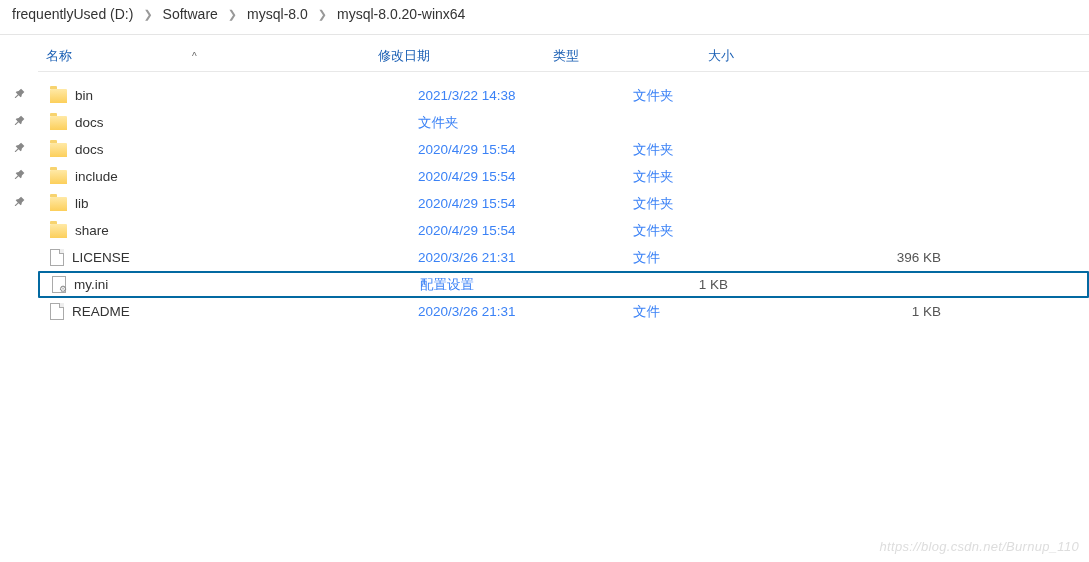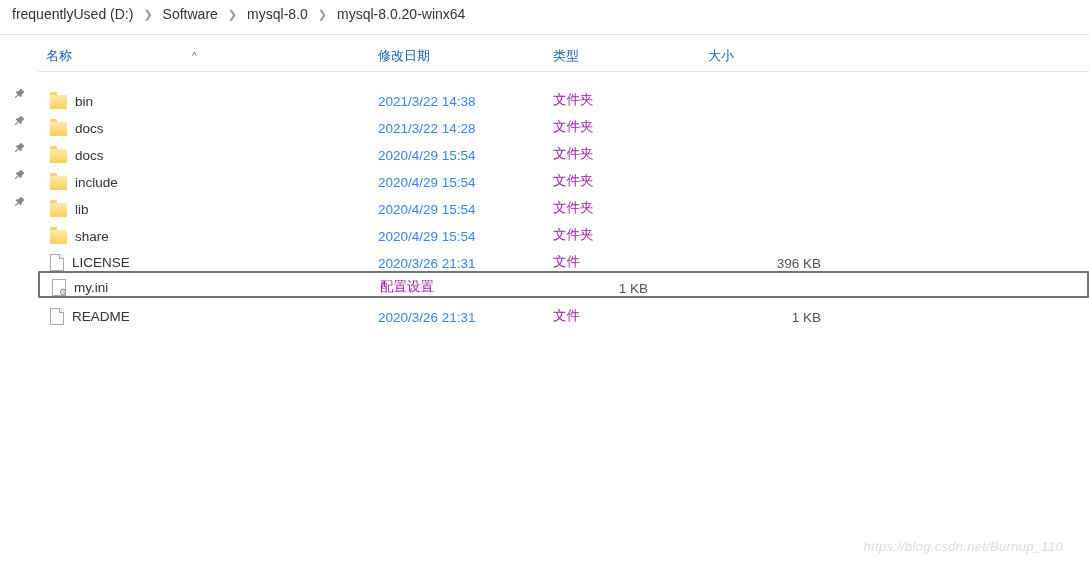--- a/index.html
+++ b/index.html
@@ -69,33 +69,34 @@
     .col-type { width: 155px; }
     .col-size { width: 130px; padding-right: 35px; }
     .sort-indicator {
       margin-left: 120px;
       color: #666;
       font-size: 10px;
     }
     .file-list { }
     .file-row {
       display: flex;
-      align-items: flex-end;
+      align-items: center;
       height: 27px;
       cursor: pointer;
+      gap: 40px;
     }
     .file-row.highlighted {
-      border: 2px solid #737373;
+      border: 2px solid #0369a1;
       border-radius: 1px;
       padding: 0;
     }
     .cell { font-size: 13.5px; color: #333; }
     .cell-name { width: 340px; display: flex; align-items: center; gap: 8px; padding-left: 12px; }
     .cell-date { width: 175px; color: #3b82f6; }
-    .cell-type { width: 155px; color: #a21caf; }
+    .cell-type { width: 155px; color: #3b82f6; }
     .cell-size { width: 113px; text-align: right; color: #555; }
     .icon-folder {
       width: 17px;
       height: 14px;
       background: linear-gradient(#ffe9a6, #fccf5b);
       border-radius: 1px 1px 0 0;
       position: relative;
       flex-shrink: 0;
     }
     .icon-folder::before {
@@ -149,21 +150,21 @@
       content: '⚙';
       position: absolute;
       font-size: 9px;
       color: #888;
       bottom: -2px;
       right: -2px;
     }
     .watermark {
       position: absolute;
       bottom: 8px;
-      right: 26px;
+      right: 10px;
       color: #ddd;
       font-size: 13px;
       font-style: italic;
       letter-spacing: 0.3px;
     }
   </style>
 </head>
 <body>
 
 <div class="breadcrumb">
@@ -216,21 +217,20 @@
           </div>
           <div class="cell cell-date">2021/3/22 14:38</div>
           <div class="cell cell-type">文件夹</div>
           <div class="cell cell-size"></div>
         </div>
         <div class="file-row">
           <div class="cell cell-name">
             <span class="icon-folder"></span>
             <span>docs</span>
           </div>
-          <div class="cell cell-date">2021/3/22 14:28</div>
           <div class="cell cell-type">文件夹</div>
           <div class="cell cell-size"></div>
         </div>
         <div class="file-row">
           <div class="cell cell-name">
             <span class="icon-folder"></span>
             <span>docs</span>
           </div>
           <div class="cell cell-date">2020/4/29 15:54</div>
           <div class="cell cell-type">文件夹</div>

